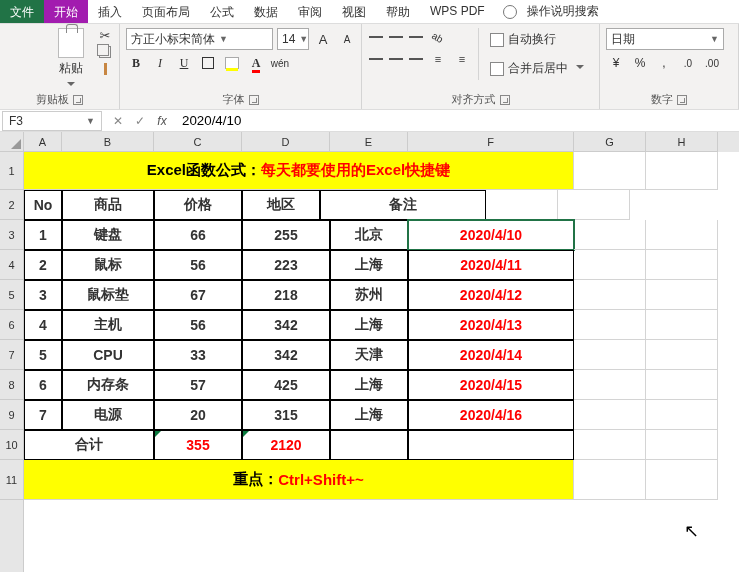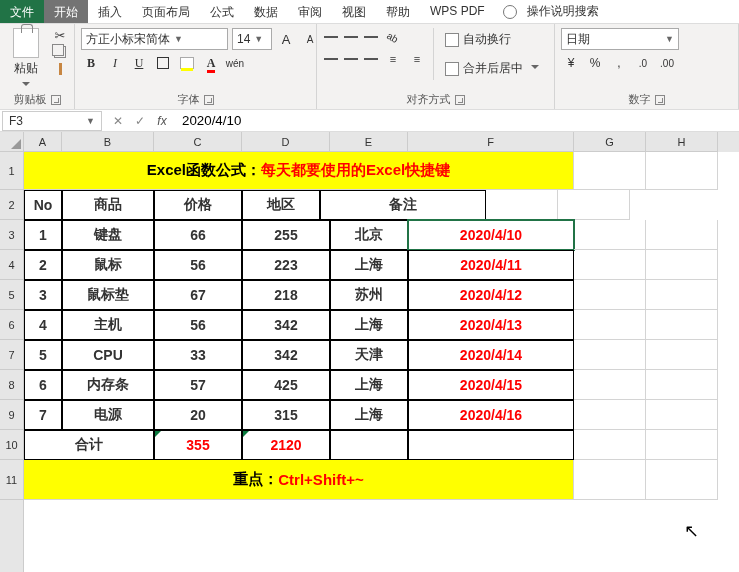--- a/index.html
+++ b/index.html
@@ -1,29 +1,29 @@
 <!DOCTYPE html>
 <html><head>
 <meta charset="utf-8">
 <style>
 *{box-sizing:border-box;margin:0;padding:0;font-family:"Microsoft YaHei",sans-serif;}
 body{width:739px;height:572px;background:#fff;overflow:hidden;font-size:12px;color:#333;}
 .tabs{display:flex;background:#fff;border-bottom:1px solid #ddd;height:24px;}
 .tab{padding:4px 10px;font-size:12px;color:#333;cursor:pointer;white-space:nowrap;}
-.tab.active{background:#737373;color:#fff;}
+.tab.active{background:#a21caf;color:#fff;}
 .tab.first{background:#217346;color:#fff;}
 .tell{display:flex;align-items:center;gap:10px;padding:0 8px;color:#333;}
 .bulb{width:14px;height:14px;border:1px solid #777;border-radius:50%;position:relative;}
 .ribbon{display:flex;background:#f3f2f1;border-bottom:1px solid #ddd;height:86px;}
 .group{border-right:1px solid #d4d4d4;padding:4px 6px 2px;display:flex;flex-direction:column;}
 .group-body{flex:1;display:flex;gap:6px;align-items:flex-start;}
 .group-label{text-align:center;font-size:11px;color:#555;padding-top:2px;display:flex;justify-content:center;align-items:center;gap:4px;}
 .dlaunch{width:10px;height:10px;border:1px solid #888;position:relative;cursor:pointer;}
 .dlaunch::after{content:"";position:absolute;right:1px;bottom:1px;width:4px;height:4px;border-right:1px solid #888;border-bottom:1px solid #888;}
-.bigbtn{width:40px;display:flex;flex-direction:column;align-items:center;gap:2px;cursor:pointer;}
+.bigbtn{width:40px;display:flex;flex-direction:column;align-items:center;gap:2px;cursor:pointer;margin-left:45px;}
 .clip-icon{width:26px;height:30px;background:#fff;border:1px solid #bbb;position:relative;}
 .clip-icon::before{content:"";position:absolute;top:-5px;left:7px;width:10px;height:8px;border:1.5px solid #888;border-radius:3px 3px 0 0;border-bottom:none;}
 .mini-col{display:flex;flex-direction:column;gap:3px;}
 .mini{width:16px;height:14px;cursor:pointer;display:flex;align-items:center;justify-content:center;}
 .scissors{font-size:13px;color:#444;}
 .copy-icon{width:12px;height:12px;border:1px solid #888;position:relative;}
 .copy-icon::before{content:"";position:absolute;left:-3px;top:-3px;width:10px;height:10px;border:1px solid #888;background:#f3f2f1;}
 .brush{width:3px;height:12px;background:#c78642;}
 .font-block{display:flex;flex-direction:column;gap:4px;}
 .row{display:flex;gap:4px;align-items:center;}
@@ -127,21 +127,21 @@
       </div>
   </div>
 
   <div class="group" style="width:242px;">
     <div class="group-body font-block">
       <div class="row">
         <div class="combo" style="width:147px;">
             <span>方正小标宋简体</span>
             <span class="dd">▼</span>
           </div>
-        <div class="combo" style="width:40px;">
+        <div class="combo" style="width:32px;">
             <span>14</span>
             <span class="dd">▼</span>
           </div>
         <div class="fbtn">
             <span style="font-size:13px;">A</span>
           </div>
         <div class="fbtn">
             <span style="font-size:10px;">A</span>
           </div>
       </div>

